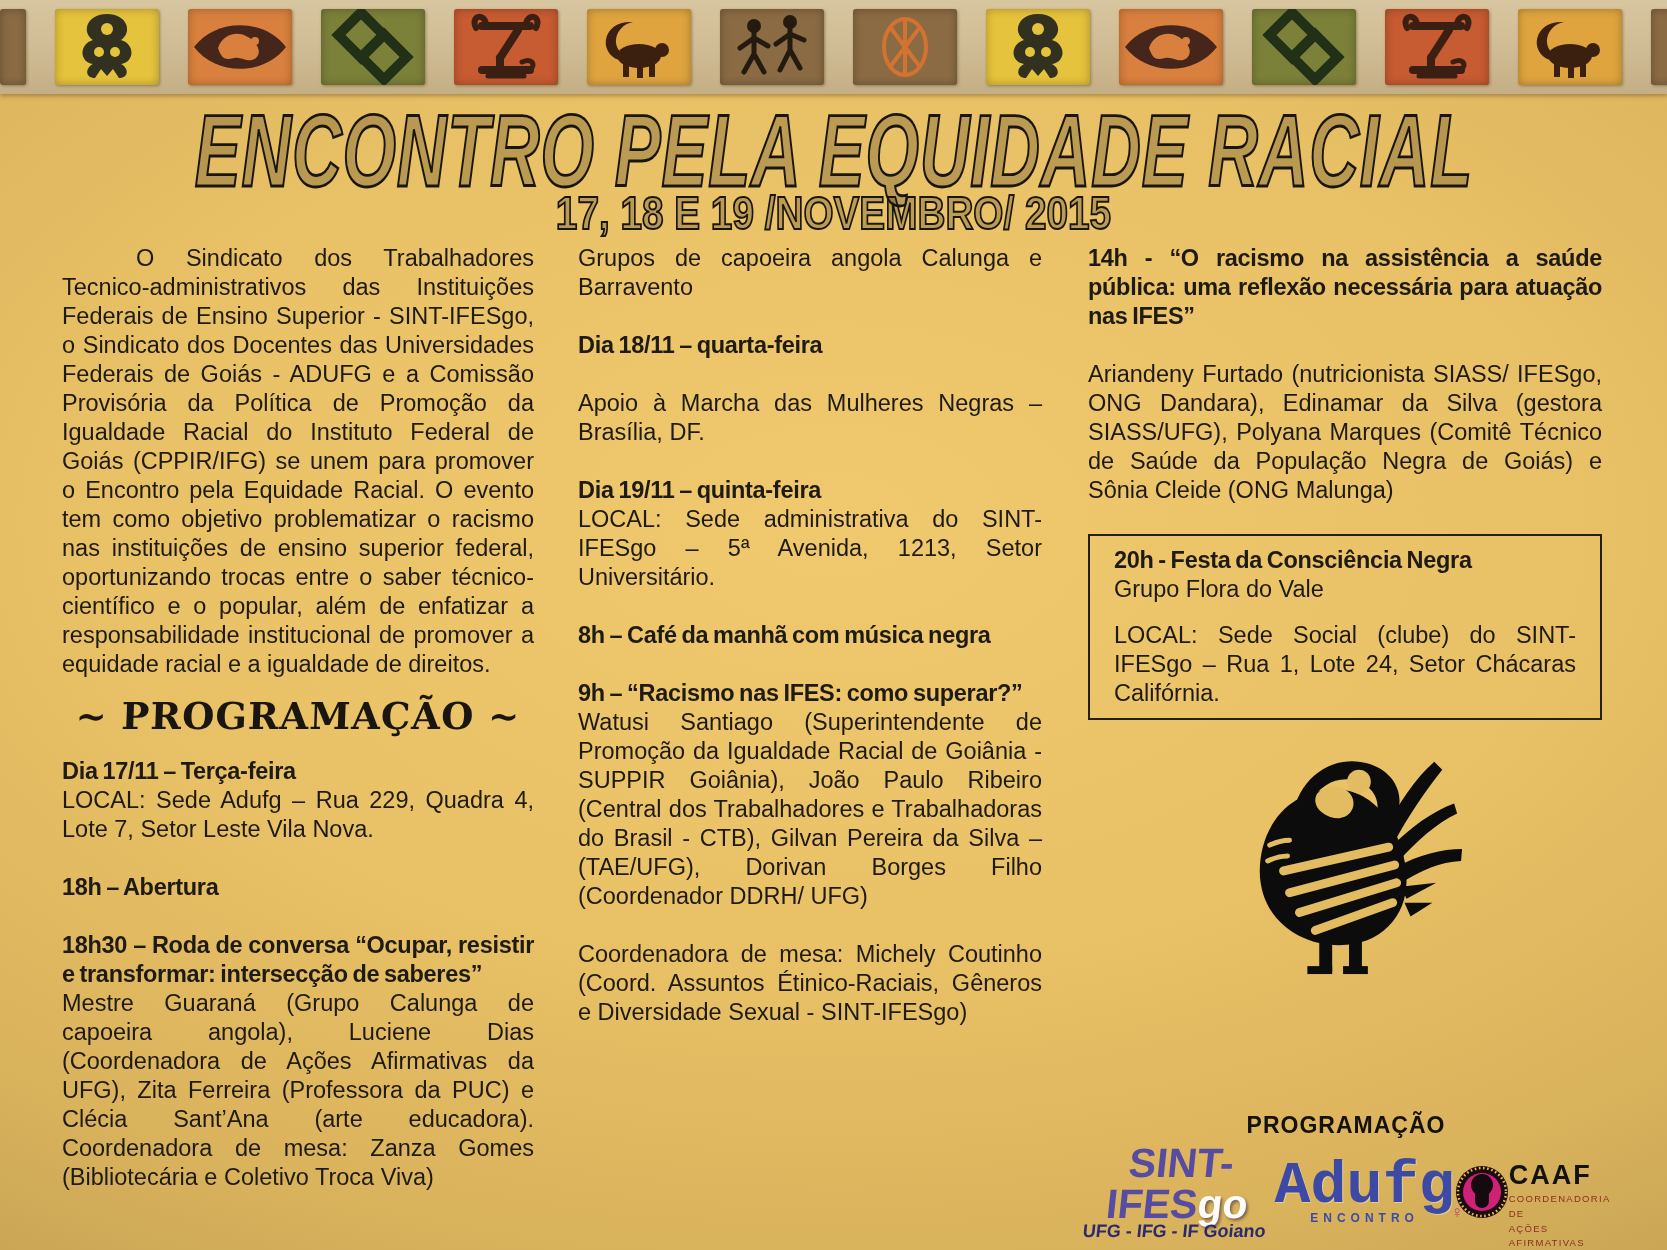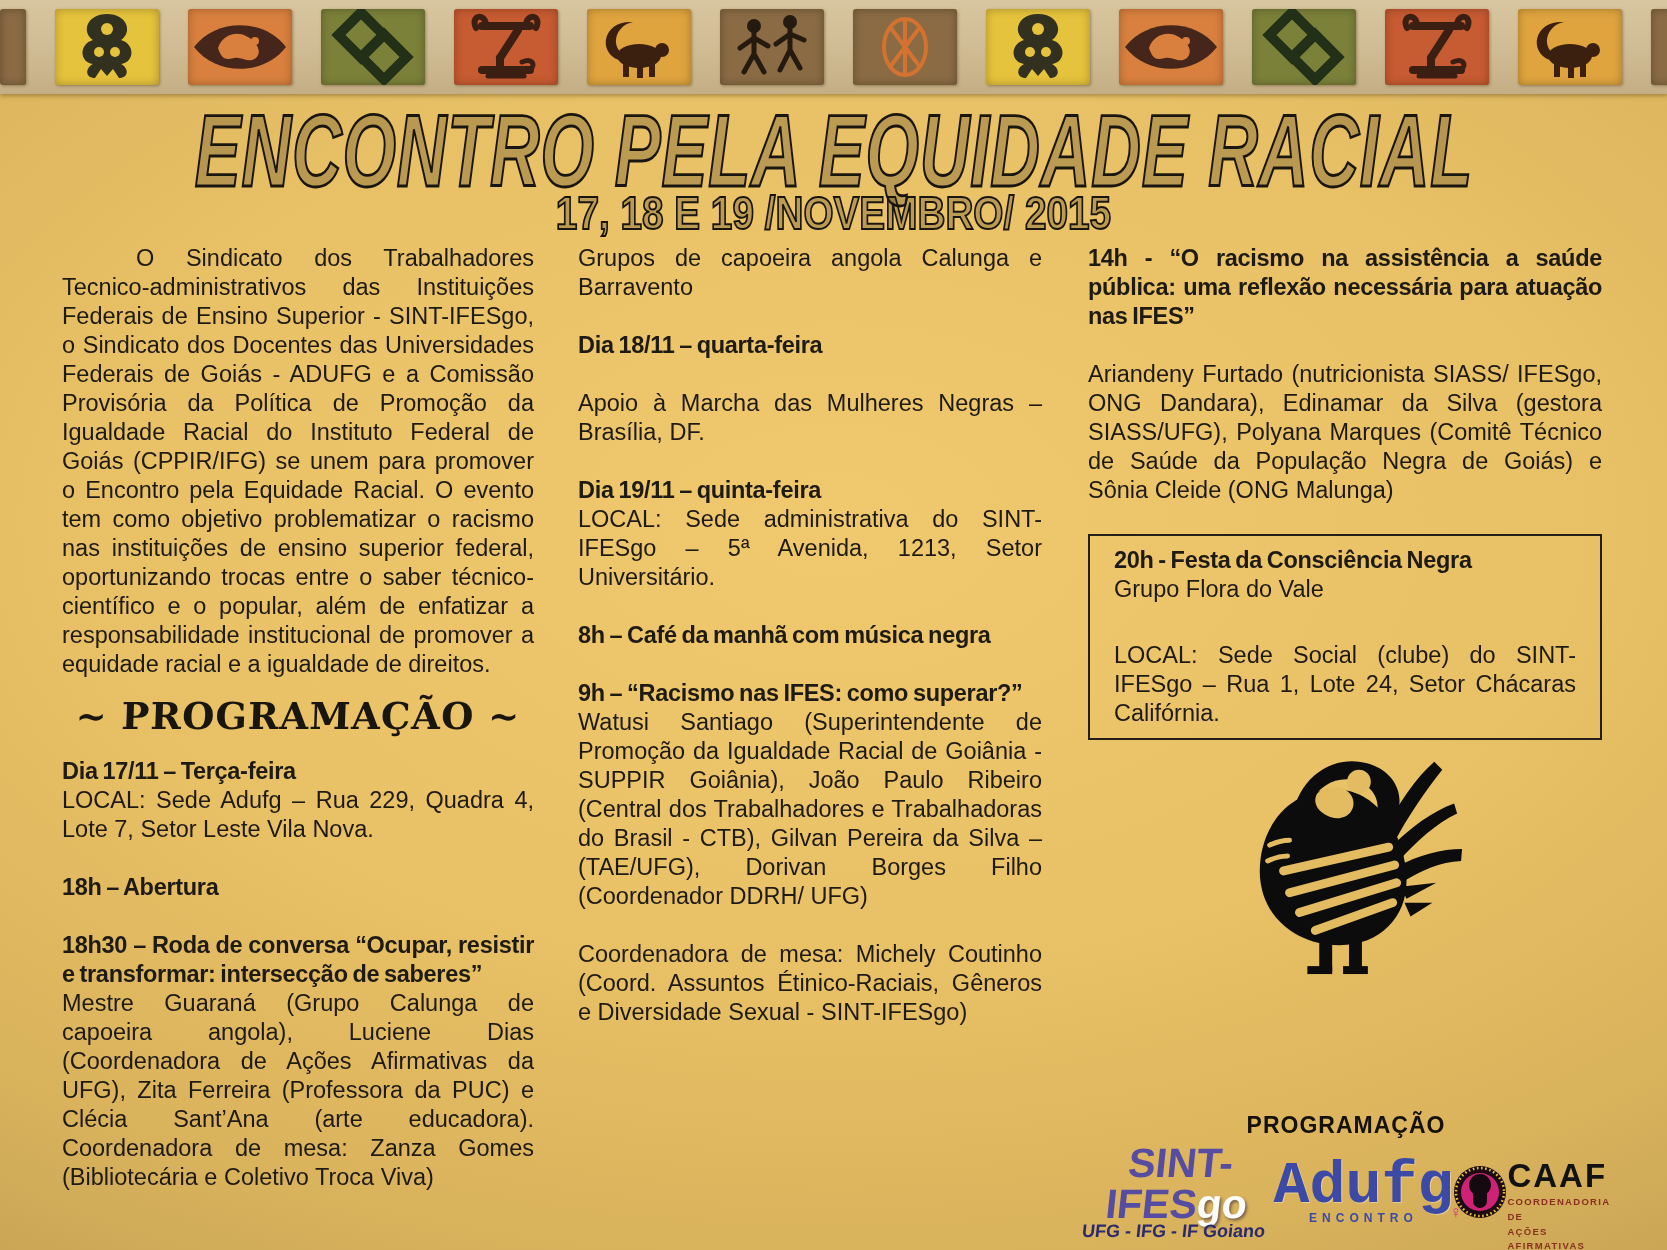--- a/index.html
+++ b/index.html
@@ -37,42 +37,42 @@
   .col p{ margin:0; }
   .col p.gap{ margin-top:29px; }
   .col p.bold{ font-weight:bold; letter-spacing:-0.3px; word-spacing:-1.5px; }
   .col p.indent{ text-indent:74px; }
   .program-heading{
     font-family:"DejaVu Serif", serif; text-align:center !important; font-weight:bold;
     font-size:37px; line-height:42px; margin:16px 0 20px !important; letter-spacing:1px;
     color:#19150f; transform:skewX(-2deg);
   }
   .boxed{ border:2px solid #242018; padding:10px 24px; margin-top:29px; }
-  .boxed p.gap{ margin-top:37px; }
+  .boxed p.gap{ margin-top:17px; }
   
   .sankofa{ position:absolute; left:1232px; top:742px; width:238px; height:238px; }
   
   .realizacao-title{ position:absolute; top:1112px; left:1082px; width:528px;
     text-align:center; font-weight:bold; font-size:23px; letter-spacing:1px; color:#15120d; }
   .logos{ position:absolute; top:1146px; left:1082px; width:528px; height:92px;
     display:flex; align-items:center; justify-content:space-between; }
   .logo-sintifes{ transform:skewX(-6deg); text-align:center; }
   .sint-main{ font-size:41px; font-weight:bold; color:#564ca2; line-height:1; }
   .sint-go{ font-size:41px; font-weight:bold; color:#fcfcfa; line-height:1;
     text-shadow:2px 2px 3px rgba(40,30,60,.55); }
   .sint-sub{ font-size:18px; font-weight:bold; color:#2c2a6e; margin-top:-4px; }
   .logo-adufg{ text-align:center; }
   .adufg-main{ font-family:Liberation Mono, monospace; font-size:60px; font-weight:bold;
     color:#3c4aa6; line-height:0.9; text-shadow:1px 1px 0 rgba(255,255,255,.35); }
   .adufg-sub{ font-size:12px; font-weight:bold; letter-spacing:5px; color:#3c4aa6; margin-top:-2px; }
   .logo-dandara{ position:relative; width:54px; height:54px; }
   .dandara-female{ position:absolute; left:-4px; bottom:-4px; color:#d3287f; font-size:17px; font-weight:bold; }
   .logo-caaf{ text-align:left; }
-  .caaf-main{ font-size:33px; font-weight:bold; color:#121212; letter-spacing:2px; line-height:1;margin-top:29px; }
-  .caaf-sub{ font-size:9.5px; font-weight:bold; color:#8a2f1f; letter-spacing:1.3px; line-height:1.55; margin-top:3px; }
+  .caaf-main{ font-size:27px; font-weight:bold; color:#121212; letter-spacing:2px; line-height:1;margin-top:29px; }
+  .caaf-sub{ font-size:9.5px; font-weight:normal; color:#8a2f1f; letter-spacing:1.3px; line-height:1.55; margin-top:3px; }
   .defs-svg{ position:absolute; width:0; height:0; }
 </style>
 </head>
 <body>
 
 <svg class="defs-svg" aria-hidden="true">
   <defs>
     <g id="sym-ornament">
       <path d="M52 4 C32 4 26 22 38 30 C24 34 24 52 38 54 C30 58 30 68 40 68 L46 59 L52 66 L58 59 L64 68 C74 68 74 58 66 54 C80 52 80 34 66 30 C78 22 72 4 52 4 Z" fill="#32301f"></path>
       <circle cx="52" cy="19" r="6" fill="#e6c33c"></circle>

